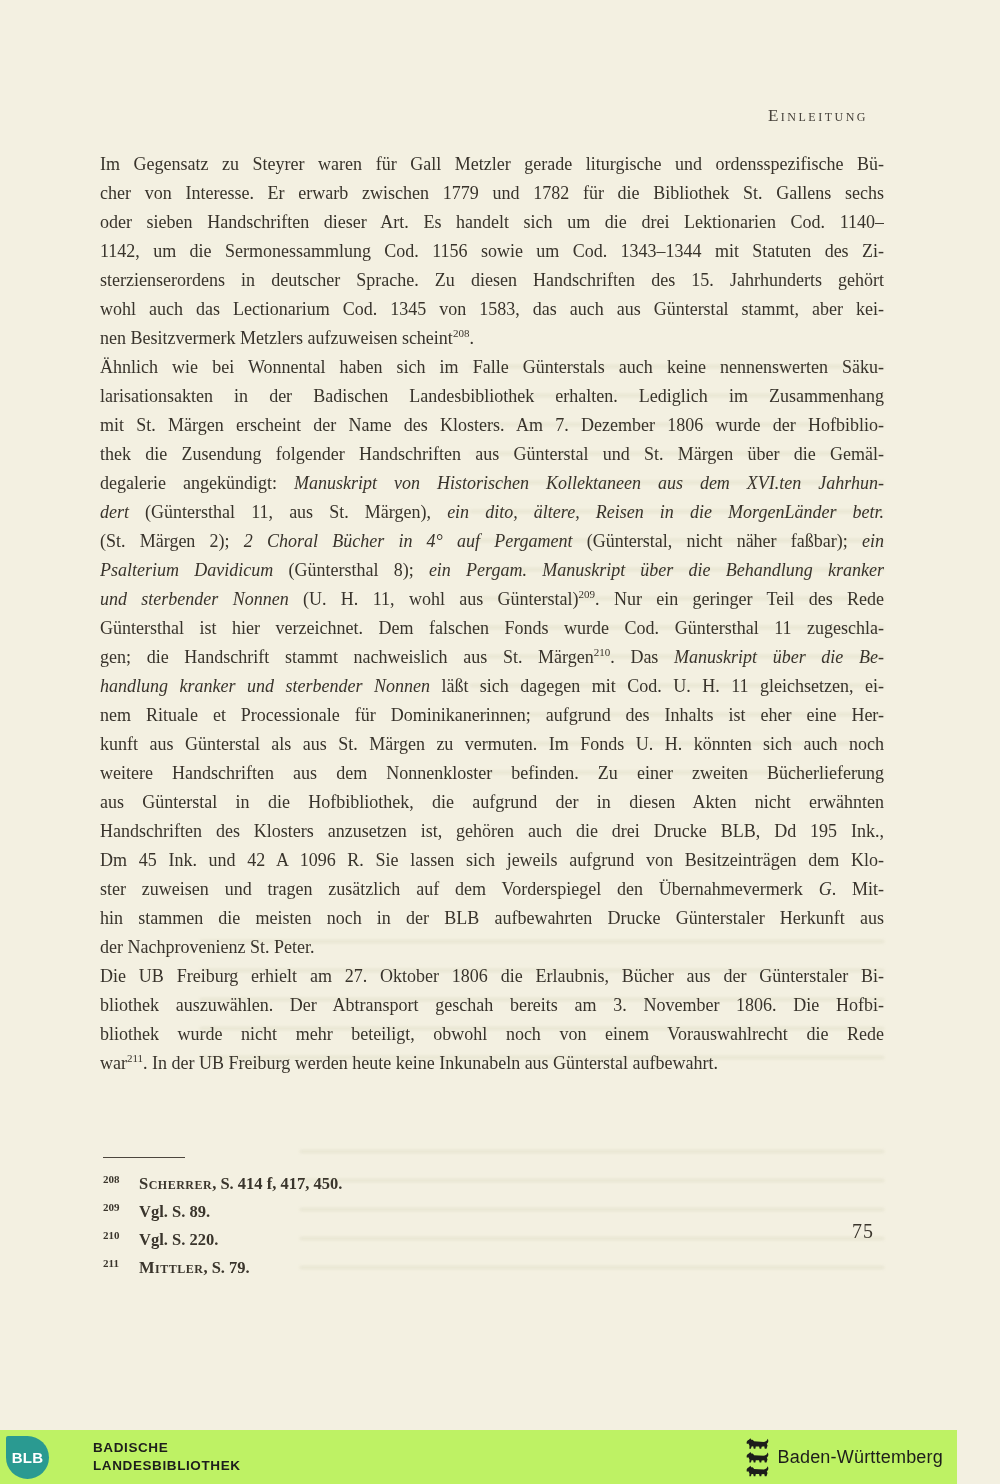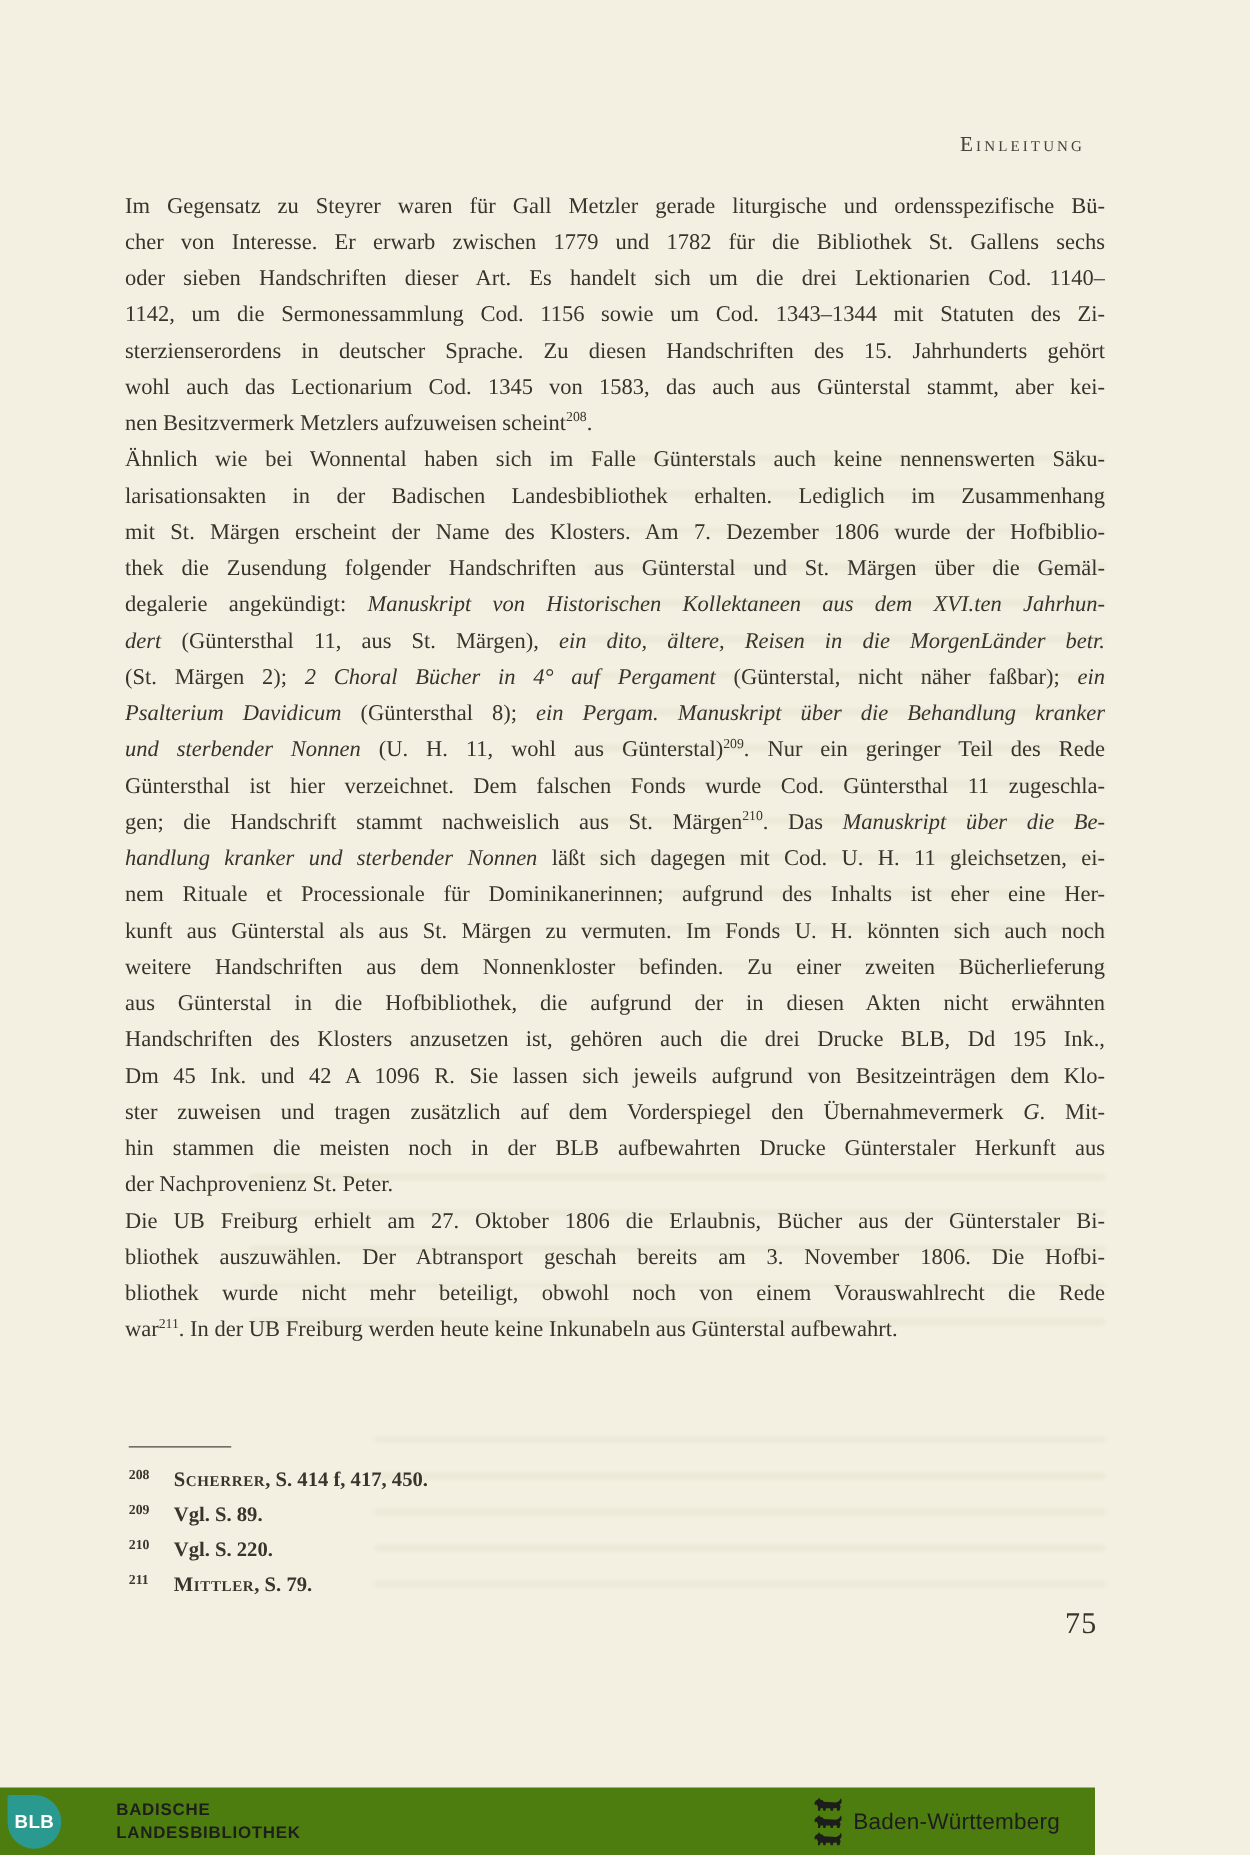--- a/index.html
+++ b/index.html
@@ -39,54 +39,54 @@
     font-size:16.5px;line-height:28px;color:#3a352c;font-weight:bold;
   }
   .fnrow{height:28px;}
   .fnnum{
     display:inline-block;width:36px;
     font-size:11px;vertical-align:super;line-height:0;
   }
   .sc{font-variant:small-caps;letter-spacing:0.5px;}
   
   .page-number{
-    position:absolute;left:852px;top:1286px;
-    font-size:24px;color:#3a352c;letter-spacing:1px;
+    position:absolute;left:852px;top:1220px;
+    font-size:20px;color:#3a352c;letter-spacing:1px;
   }
   
   .bleed{
     position:absolute;pointer-events:none;
     background:repeating-linear-gradient(to bottom,
       rgba(150,148,96,0.12) 0 3px, rgba(150,148,96,0) 3px 29px);
     filter:blur(1.6px);
   }
   .bleed.b1{left:470px;top:365px;width:414px;height:430px;}
   .bleed.b2{left:200px;top:940px;width:684px;height:130px;}
   .bleed.b3{left:300px;top:1150px;width:584px;height:135px;}
   
   .footer-bar{
-    position:absolute;left:0;top:1430px;width:876px;height:54px;
-    background:#4d7c0f;
+    position:absolute;left:0;top:1430px;width:957px;height:54px;
+    background:#bef264;
     font-family:"Liberation Sans","DejaVu Sans",sans-serif;
   }
   .blb-badge{
     position:absolute;left:6px;top:6px;width:43px;height:43px;
     background:#2a9a91;border-radius:2px 50% 50% 50%;
     display:flex;align-items:center;justify-content:center;
   }
   .blb-badge span{
     color:#ffffff;font-weight:bold;font-size:15px;letter-spacing:0.3px;
   }
   .library-name{
     position:absolute;left:58px;top:9px;
     font-weight:bold;font-size:13.5px;line-height:18px;
     letter-spacing:0.6px;color:#1e1e1c;margin-left:35px;
   }
   .state-logo{
-    position:absolute;right:28px;top:0;height:54px;
+    position:absolute;right:14px;top:0;height:54px;
     display:flex;align-items:center;gap:9px;
   }
   .lions-icon{width:23px;height:44px;}
   .lions-icon path{fill:#1d1d1b;}
   .state-name{font-size:18px;color:#1d1d1b;letter-spacing:0.2px;}
 </style>
 </head>
 <body>
 
 <div class="page">

